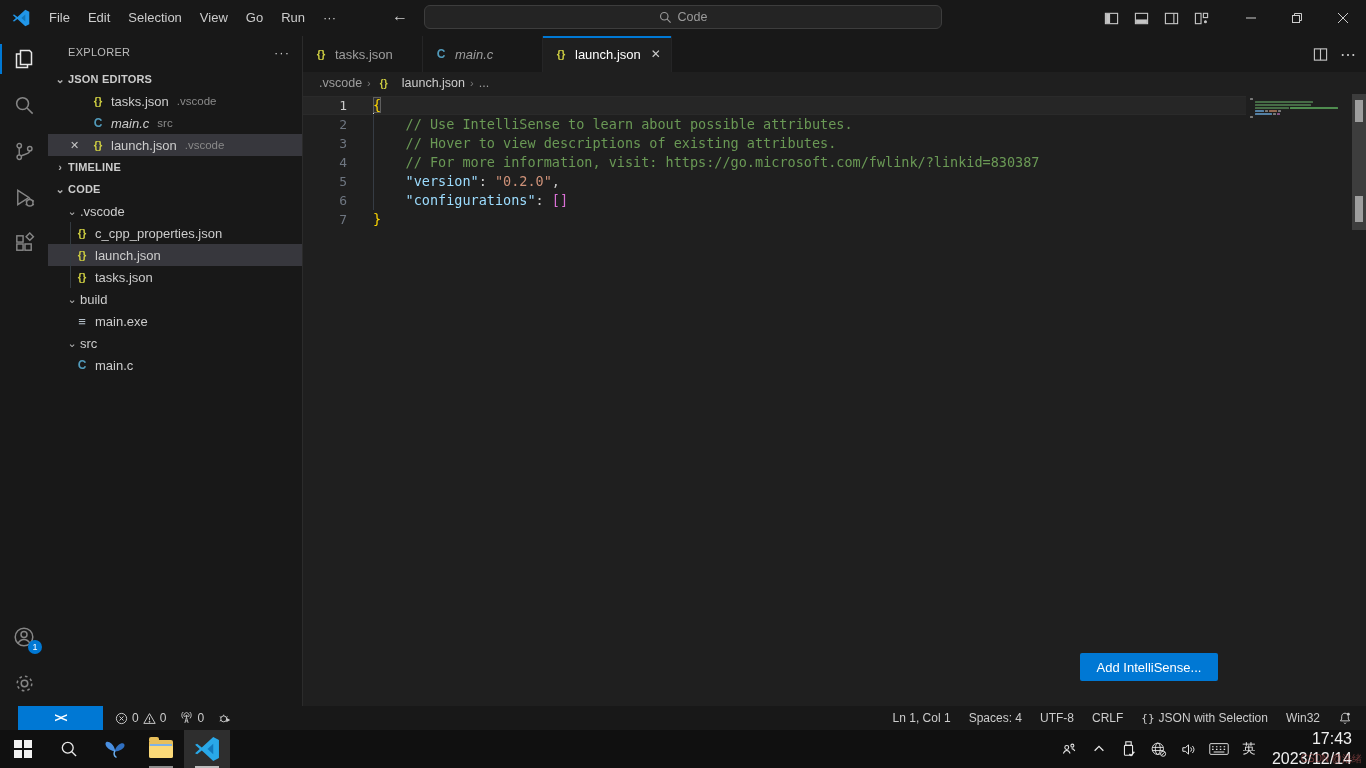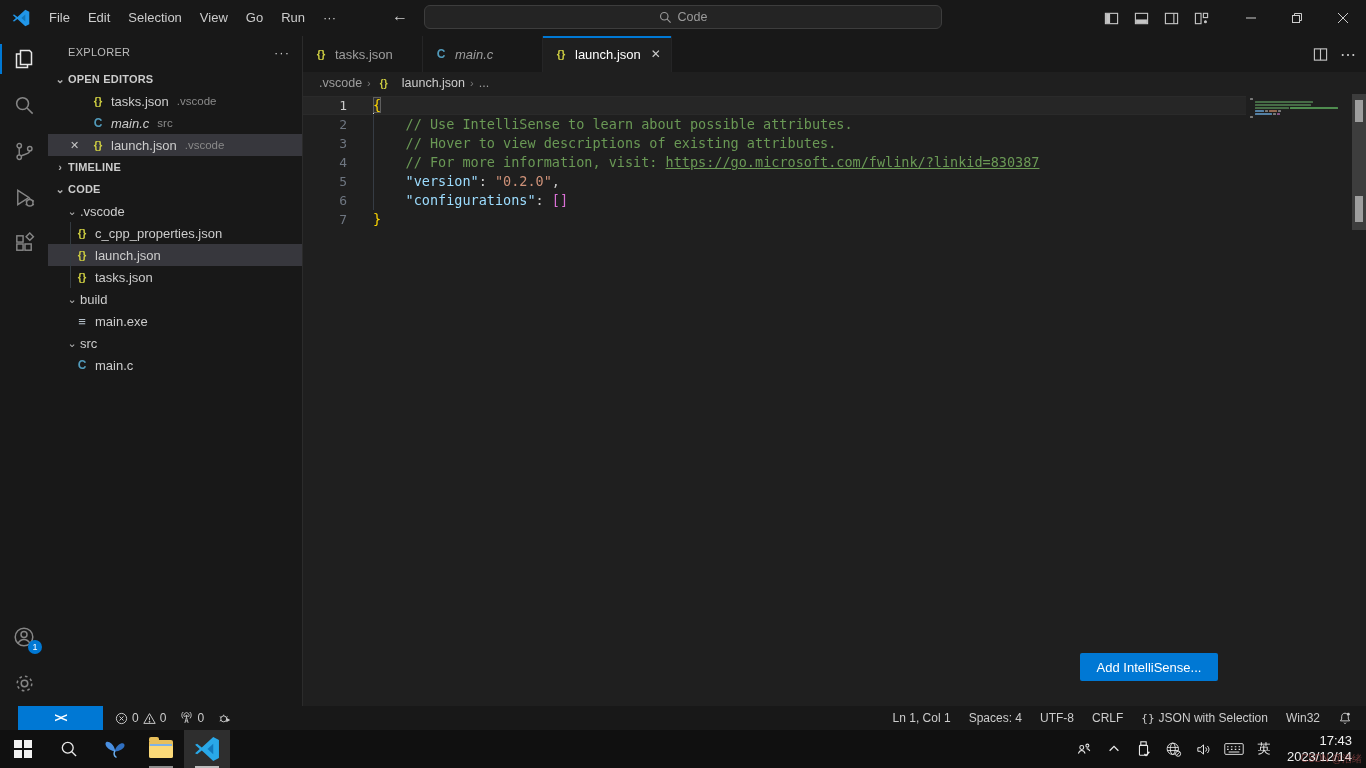--- a/index.html
+++ b/index.html
@@ -73,21 +73,21 @@
 
   #editor-body{flex:1;position:relative;font-family:"DejaVu Sans Mono","Liberation Mono",monospace;
                font-size:13.5px;overflow:hidden;}
   #code{position:absolute;left:0;top:2px;right:120px;}
   .line{display:flex;height:19px;line-height:19px;position:relative;}
   .line.current{background:rgba(255,255,255,0.035);box-shadow:inset 0 1px 0 #2a2a2a,inset 0 -1px 0 #2a2a2a;}
   .ln{width:44px;flex:none;text-align:right;color:#6e7681;margin-right:26px;font-size:13px;}
   .line.current .ln{color:#cccccc;}
   .lc{white-space:pre;}
   .tk-com{color:#6a9955;}
-  .tk-link{color:#6a9955;text-decoration:underline;cursor:pointer;}
+  .tk-link{color:#6a9955;cursor:pointer;}
   .tk-key{color:#9cdcfe;}
   .tk-str{color:#ce9178;}
   .tk-p{color:#cccccc;}
   .tk-b1{color:#ffd700;}
   .tk-b2{color:#da70d6;}
   .tk-ind{display:inline-block;width:4ch;height:19px;vertical-align:top;border-left:1px solid #363c44;}
   .tk-b1.match{outline:1px solid #5e5e5e;outline-offset:-1px;background:#2e2e2e;}
   .cursor{display:inline-block;width:0;height:15px;border-left:1.5px solid #dddddd;vertical-align:middle;margin-right:-1px;}
 
   #minimap{position:absolute;right:16px;top:4px;width:100px;}
@@ -122,21 +122,21 @@
   #start-ic{display:grid;grid-template-columns:8px 8px;grid-template-rows:8px 8px;gap:1.5px;}
   #start-ic span{background:#f2f2f2;}
   .folder-ic{position:relative;width:24px;height:18px;}
   .folder-back{position:absolute;left:0;top:0;width:24px;height:18px;background:#e8bf5a;border-radius:2px;}
   .folder-back::before{content:"";position:absolute;left:0;top:-3px;width:10px;height:4px;background:#e8bf5a;border-radius:2px 2px 0 0;}
   .folder-strip{position:absolute;left:1px;top:4px;width:22px;height:3px;background:#7fb2e5;}
   .folder-front{position:absolute;left:0;top:6px;width:24px;height:12px;background:#fbd978;border-radius:1px 1px 2px 2px;}
   #tray{margin-left:auto;display:flex;align-items:center;gap:4px;padding-right:4px;color:#e8e8e8;}
   .tray-ic{width:26px;height:38px;display:flex;align-items:center;justify-content:center;}
   #ime{font-size:13px;width:26px;text-align:center;}
-  #clock{text-align:right;font-size:13px;line-height:1.25;padding:0 10px 0 6px;color:#f0f0f0;}
+  #clock{text-align:right;font-size:16px;line-height:1.25;padding:0 10px 0 6px;color:#f0f0f0;}
   #watermark{position:absolute;right:4px;bottom:2px;font-size:10px;color:rgba(195,90,90,0.55);pointer-events:none;}
 </style>
 </head>
 <body>
 
 <div id="stage">
 
   <div id="titlebar">
     <svg id="logo" viewBox="0 0 100 100">
       <path fill="#2196e8" d="M74 4 L30 44 L12 30 L4 34 L22 50 L4 66 L12 70 L30 56 L74 96 L96 85 V15 Z"></path>
@@ -264,21 +264,21 @@
     </div>
 
     <div id="sidebar">
       <div id="sb-header">
         <span id="sb-title">EXPLORER</span>
         <span id="sb-more">···</span>
       </div>
       <div id="sb-rows">
           <div class="sb-row section">
             <span class="chev">⌄</span>
-            <span class="lbl">OPEN EDITORS</span>
+            <span class="lbl">JSON EDITORS</span>
           </div>
           <div class="sb-row openeditor">
             <span class="close-slot"></span>
             <span class="fic json">{}</span>
             <span class="lbl">tasks.json</span>
             <span class="suffix">.vscode</span>
           </div>
           <div class="sb-row openeditor">
             <span class="close-slot"></span>
             <span class="fic c">C</span>

